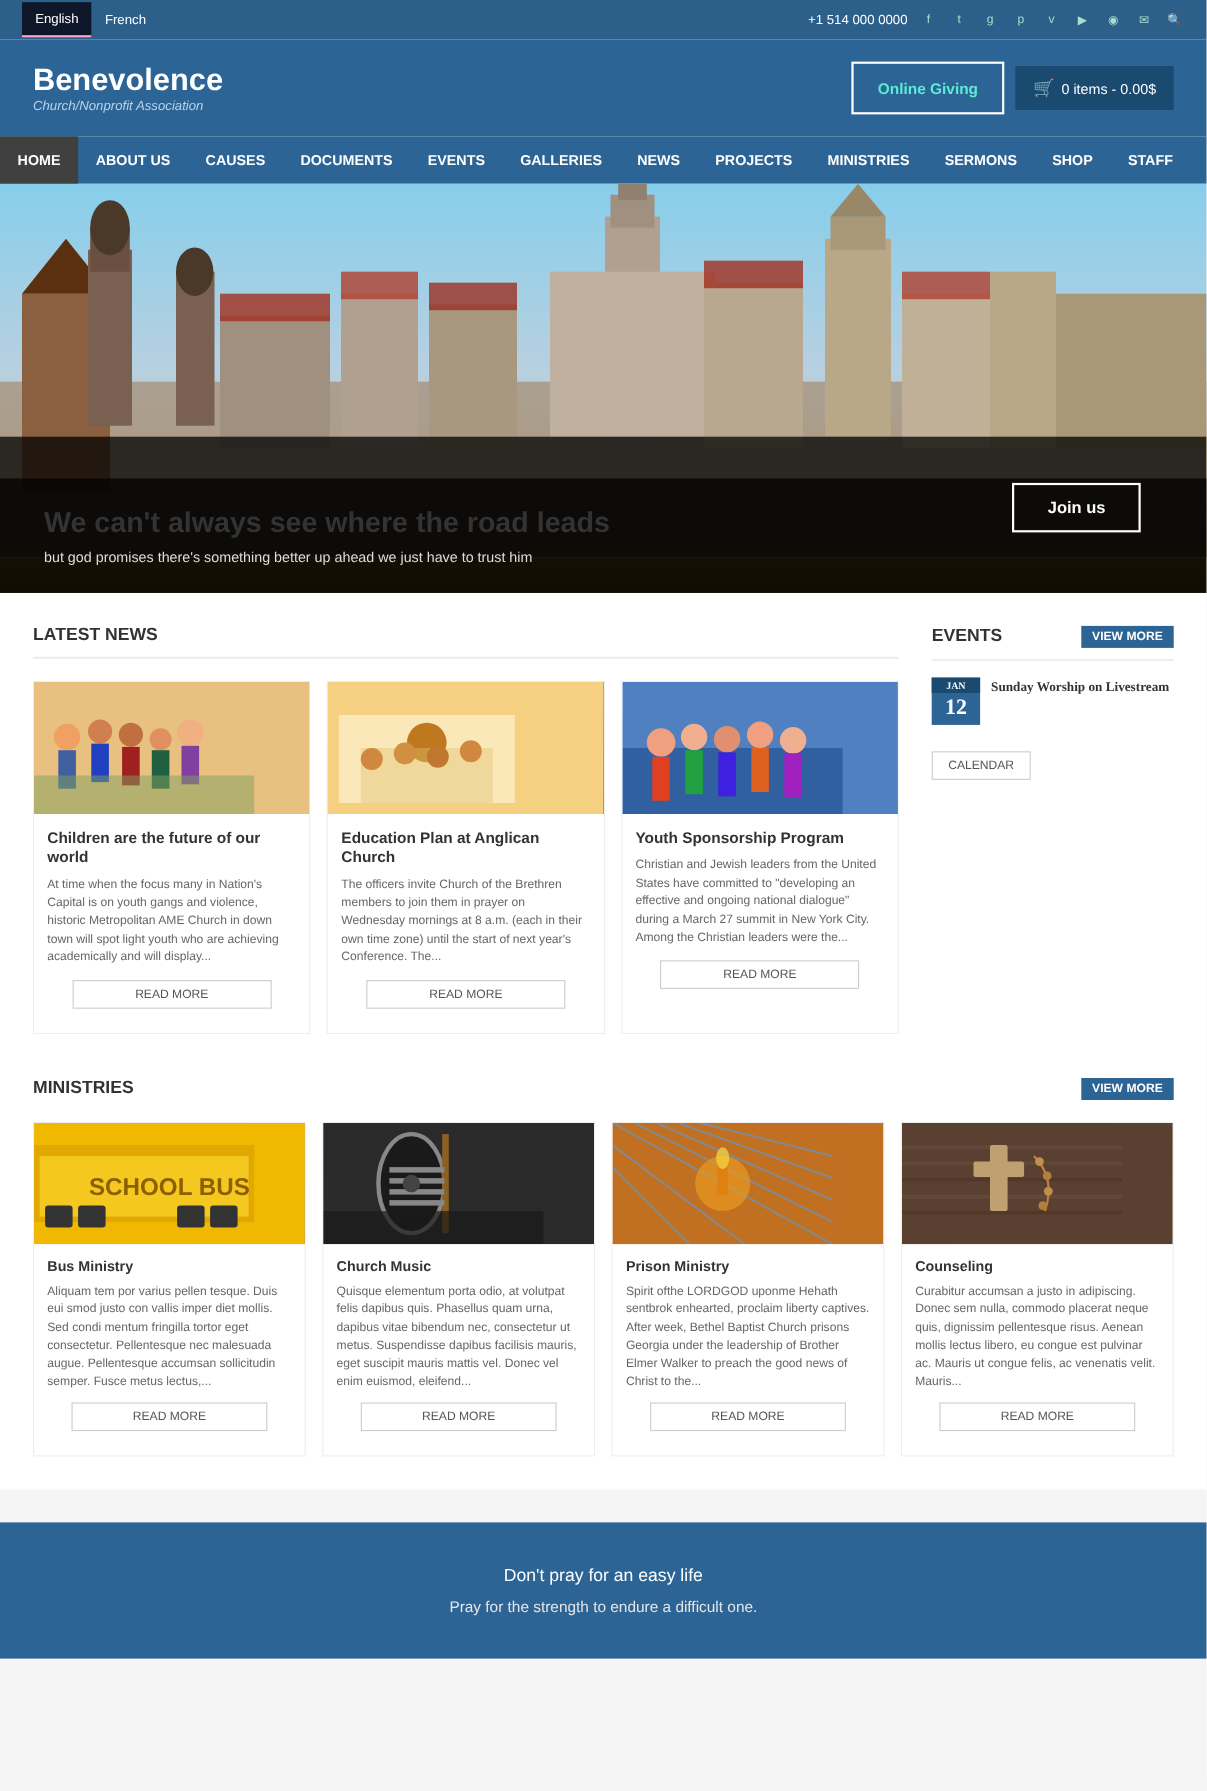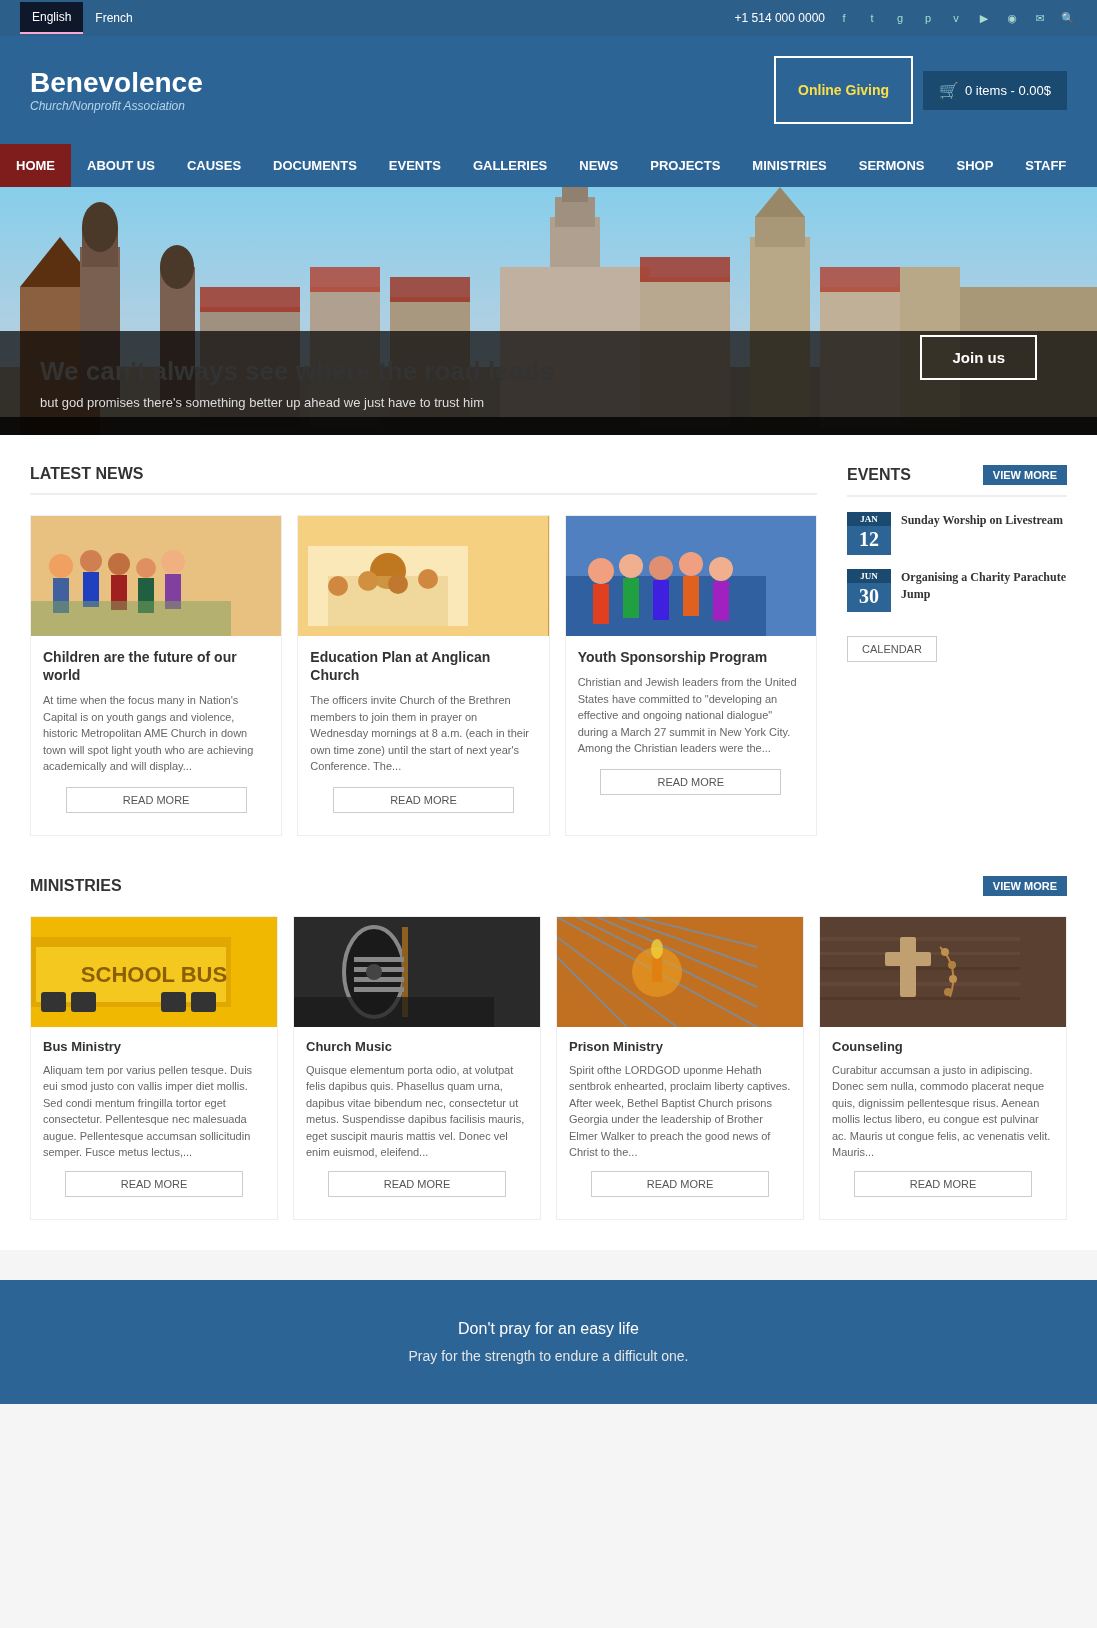--- a/index.html
+++ b/index.html
@@ -13,28 +13,28 @@
     .top-bar-right { display: flex; align-items: center; gap: 10px; color: #cde; }
     .top-bar-phone { color: #fff; font-size: 12px; }
     .social-icon { width: 18px; height: 18px; display: inline-flex; align-items: center; justify-content: center; color: #adc; font-size: 11px; cursor: pointer; }
     .search-icon-top { cursor: pointer; }
 
     
     .header { background: #2c6496; padding: 20px 30px; display: flex; align-items: center; justify-content: space-between; }
     .site-title { color: #fff; font-size: 28px; font-weight: bold; }
     .site-subtitle { color: #b8d4ea; font-size: 12px; font-style: italic; }
     .header-right { display: flex; gap: 10px; align-items: center; }
-    .online-giving-btn { background: transparent; border: 2px solid #fff; color: #fde047; padding: 24px 22px; font-size: 14px; cursor: pointer; font-weight: 600; }
+    .online-giving-btn { background: transparent; border: 2px solid #fff; color: #5eead4; padding: 14px 22px; font-size: 14px; cursor: pointer; font-weight: 600; }
     .cart-btn { background: #1a4a70; border: none; color: #fff; padding: 10px 16px; font-size: 13px; cursor: pointer; display: flex; align-items: center; gap: 6px; }
     .cart-icon { font-size: 16px; }
 
     
     .nav { background: #2c6496; display: flex; align-items: center; }
     .nav-item { color: #fff; padding: 14px 16px; font-size: 13px; font-weight: 600; cursor: pointer; white-space: nowrap; text-transform: uppercase; }
-    .nav-item.active { background: #7f1d1d; }
+    .nav-item.active { background: #404040; }
     .hero-headline { font-size: 26px; font-weight: bold; margin-bottom: 8px; }
     .hero-sub { font-size: 13px; color: #ddd; }
     .hero-btn { position: absolute; bottom: 55px; right: 60px; background: transparent; border: 2px solid #fff; color: #fff; padding: 12px 30px; font-size: 15px; cursor: pointer; font-weight: 600; }
 
     
     .main-content { background: #fff; padding: 30px; }
 
     
     .news-events-row { display: flex; gap: 30px; margin-bottom: 40px; }
     .latest-news { flex: 1; }
@@ -79,21 +79,21 @@
     .img-music { background: linear-gradient(135deg, #2a2a2a 0%, #444 50%, #666 100%); }
     .img-prison { background: linear-gradient(135deg, #c07020 0%, #e09040 50%, #f0b060 100%); }
     .img-counseling { background: linear-gradient(135deg, #4a3020 0%, #6a5030 50%, #8a7050 100%); }
 
     
     .footer-quote { background: #2c6496; color: #fff; text-align: center; padding: 40px 30px; margin-top: 30px; }
     .footer-quote-main { font-size: 16px; font-weight: 300; margin-bottom: 10px; }
     .footer-quote-sub { font-size: 14px; color: #e5e5e5; }
 
     
-    .hero-wrapper { position: relative; height: 248px; overflow: hidden; }
+    .hero-wrapper { position: relative; height: 372px; overflow: hidden; }
     .city-bg { width: 100%; height: 100%; background: 
       linear-gradient(180deg, #87CEEB 0%, #b0d4e8 35%, #c8b89a 55%, #8B6914 65%, #5a4010 80%, #3a2a08 100%); 
     }
     .hero-content { position: absolute; bottom: 0; left: 0; right: 0; }
     .hero-dark-overlay { background: rgba(0,0,0,0.7); padding: 25px 40px; display: flex; align-items: center; justify-content: space-between; }
   </style>
 </head>
 <body>
 
 <div class="top-bar">
@@ -298,27 +298,20 @@
       </div>
 
       <div class="event-item">
         <div class="event-date-box">
           <div class="event-month">JAN</div>
           <div class="event-day">12</div>
         </div>
         <div class="event-text">Sunday Worship on Livestream</div>
       </div>
 
-      <div class="event-item">
-        <div class="event-date-box">
-          <div class="event-month">JUN</div>
-          <div class="event-day">30</div>
-        </div>
-        <div class="event-text">Organising a Charity Parachute Jump</div>
-      </div>
 
       <button class="calendar-btn">CALENDAR</button>
     </div>
 
   </div>
 
   <div class="ministries-section">
     <div class="ministries-header">
       <div class="ministries-title">MINISTRIES</div>
       <button class="view-more-btn">VIEW MORE</button>

